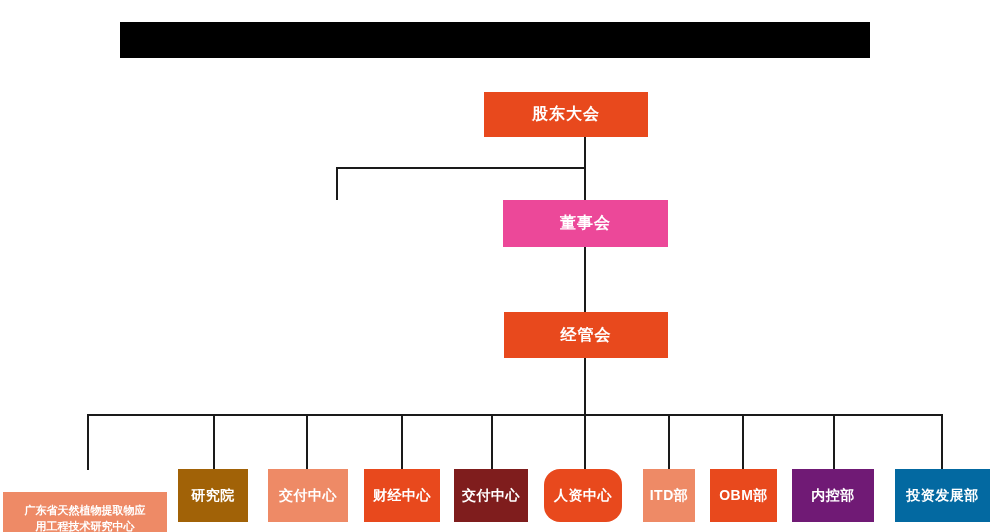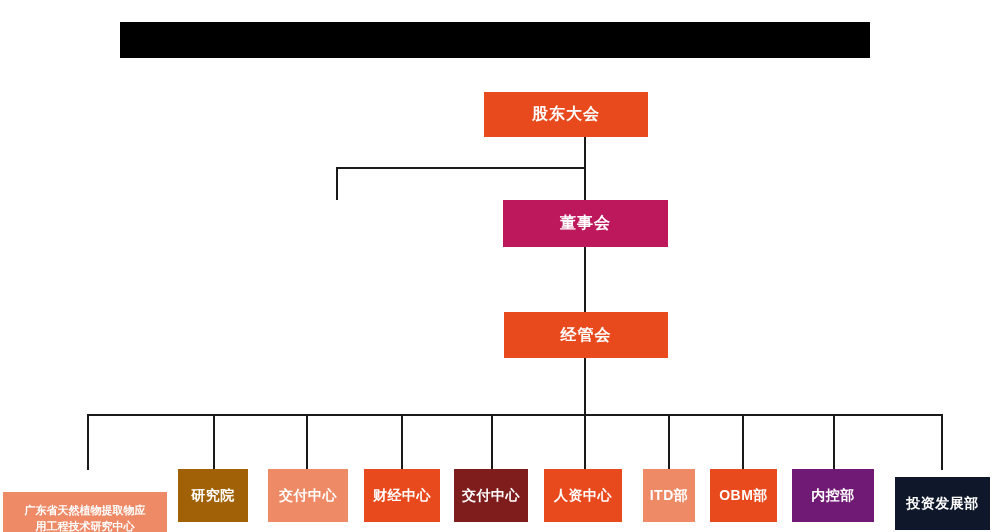--- a/index.html
+++ b/index.html
@@ -50,21 +50,21 @@
   
   #n-shareholders { left: 484px; top: 92px;  width: 164px; height: 45px; }
   #n-supervisory  { left: 254px; top: 200px; width: 166px; height: 47px; }
   #n-board        { left: 503px; top: 200px; width: 165px; height: 47px; }
   #n-management   { left: 504px; top: 312px; width: 164px; height: 46px; }
   #d0 { left: 3px;   top: 492px; width: 164px; height: 54px; }
   #d1 { left: 178px; top: 469px; width: 70px;  height: 53px; }
   #d2 { left: 268px; top: 469px; width: 80px;  height: 53px; }
   #d3 { left: 364px; top: 469px; width: 76px;  height: 53px; }
   #d4 { left: 454px; top: 469px; width: 74px;  height: 53px; }
-  #d5 { left: 544px; top: 469px; width: 78px;  height: 53px; }
+  #d5 { left: 544px; top: 469px; width: 78px;  height: 53px; border-radius: 16px; }
   #d6 { left: 643px; top: 469px; width: 52px;  height: 53px; }
   #d7 { left: 710px; top: 469px; width: 67px;  height: 53px; }
   #d8 { left: 792px; top: 469px; width: 82px;  height: 53px; }
   #d9 { left: 895px; top: 469px; width: 95px;  height: 53px; }
   
   #l-top-drop    { left: 584px; top: 137px; width: 2px;   height: 63px; }
   #l-h1          { left: 336px; top: 167px; width: 250px; height: 2px;  }
   #l-supervisory { left: 336px; top: 167px; width: 2px;   height: 33px; }
   #l-board-mgmt  { left: 584px; top: 247px; width: 2px;   height: 65px; }
   #l-mgmt-down   { left: 584px; top: 358px; width: 2px;   height: 112px;}
@@ -97,31 +97,31 @@
   <div class="line" id="l-drop2" style="background-color: rgb(26, 26, 26);"></div>
   <div class="line" id="l-drop3" style="background-color: rgb(26, 26, 26);"></div>
   <div class="line" id="l-drop4" style="background-color: rgb(26, 26, 26);"></div>
   <div class="line" id="l-drop6" style="background-color: rgb(26, 26, 26);"></div>
   <div class="line" id="l-drop7" style="background-color: rgb(26, 26, 26);"></div>
   <div class="line" id="l-drop8" style="background-color: rgb(26, 26, 26);"></div>
   <div class="line" id="l-drop9" style="background-color: rgb(26, 26, 26);"></div>
 
   <div class="node" id="n-shareholders" style="background-color: rgb(232, 73, 29);">股东大会</div>
 
-  <div class="node" id="n-board" style="background-color: #be185d;">董事会</div>
+  <div class="node" id="n-board" style="background-color: #ec4899;">董事会</div>
 
   <div class="node" id="n-management" style="background-color: rgb(232, 73, 29);">经管会</div>
 
   <div class="node tiny" id="d0" style="background-color: rgb(238, 138, 102);">
     <span>广东省天然植物提取物应</span>
     <span>用工程技术研究中心</span>
   </div>
   <div class="node small" id="d1" style="background-color: #a16207;">研究院</div>
   <div class="node small" id="d2" style="background-color: rgb(238, 138, 102);">交付中心</div>
   <div class="node small" id="d3" style="background-color: rgb(232, 73, 29);">财经中心</div>
   <div class="node small" id="d4" style="background-color: #7f1d1d;">交付中心</div>
   <div class="node small" id="d5" style="background-color: rgb(232, 73, 29);">人资中心</div>
   <div class="node small" id="d6" style="background-color: rgb(238, 138, 102);">ITD部</div>
   <div class="node small" id="d7" style="background-color: rgb(232, 73, 29);">OBM部</div>
   <div class="node small" id="d8" style="background-color: #701a75;">内控部</div>
-  <div class="node small" id="d9" style="background-color: #0f172a; margin-top: 8px;">投资发展部</div>
+  <div class="node small" id="d9" style="background-color: #0369a1;">投资发展部</div>
 
 </div>
 
 </body></html>

